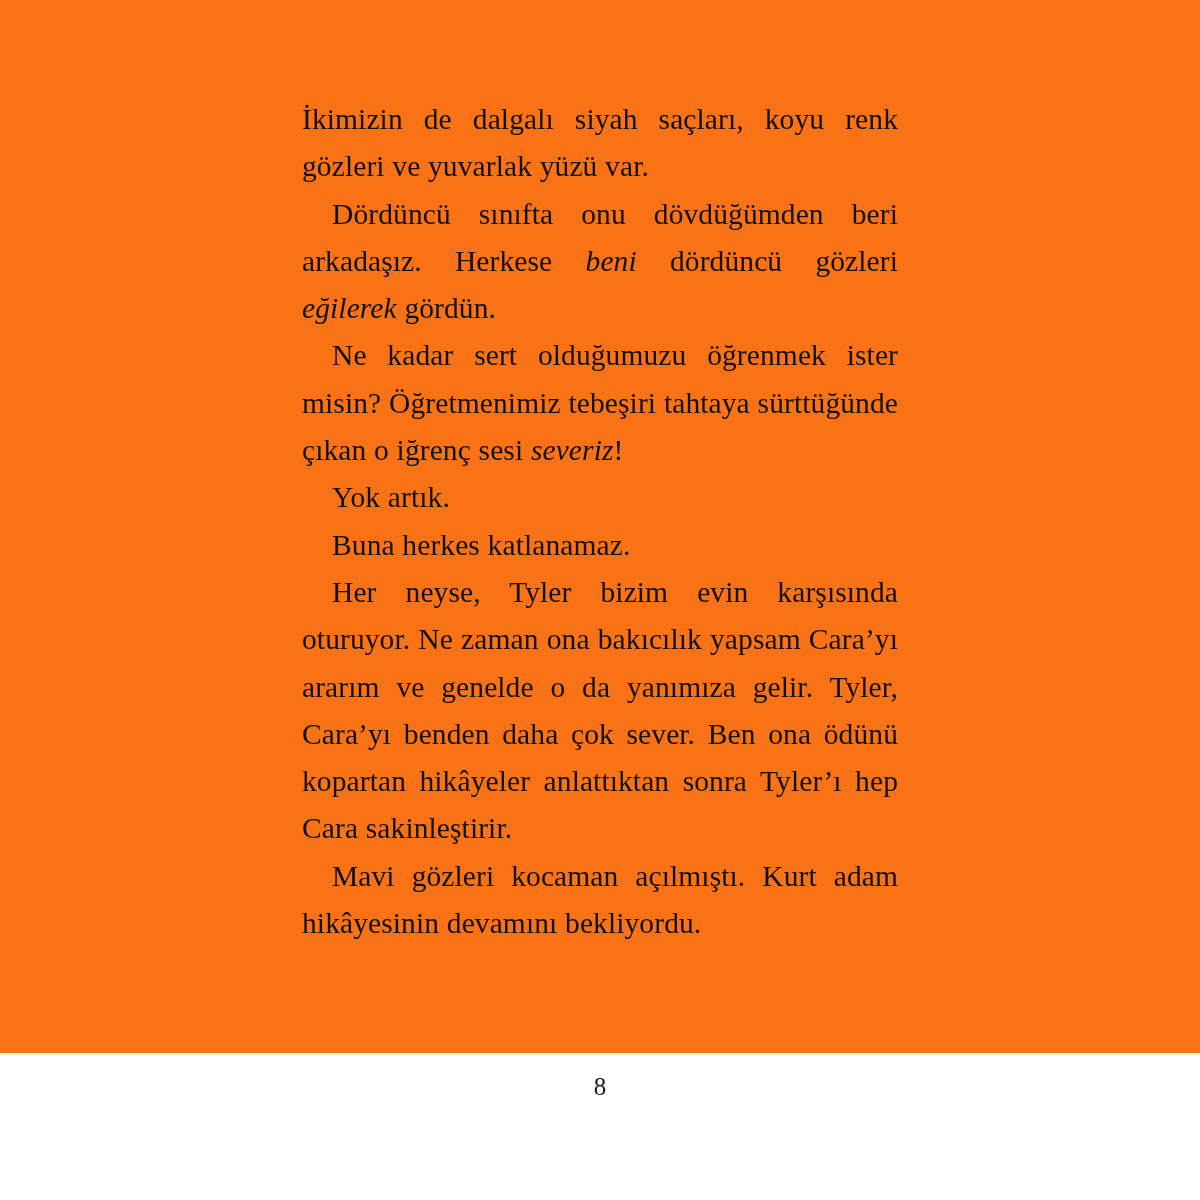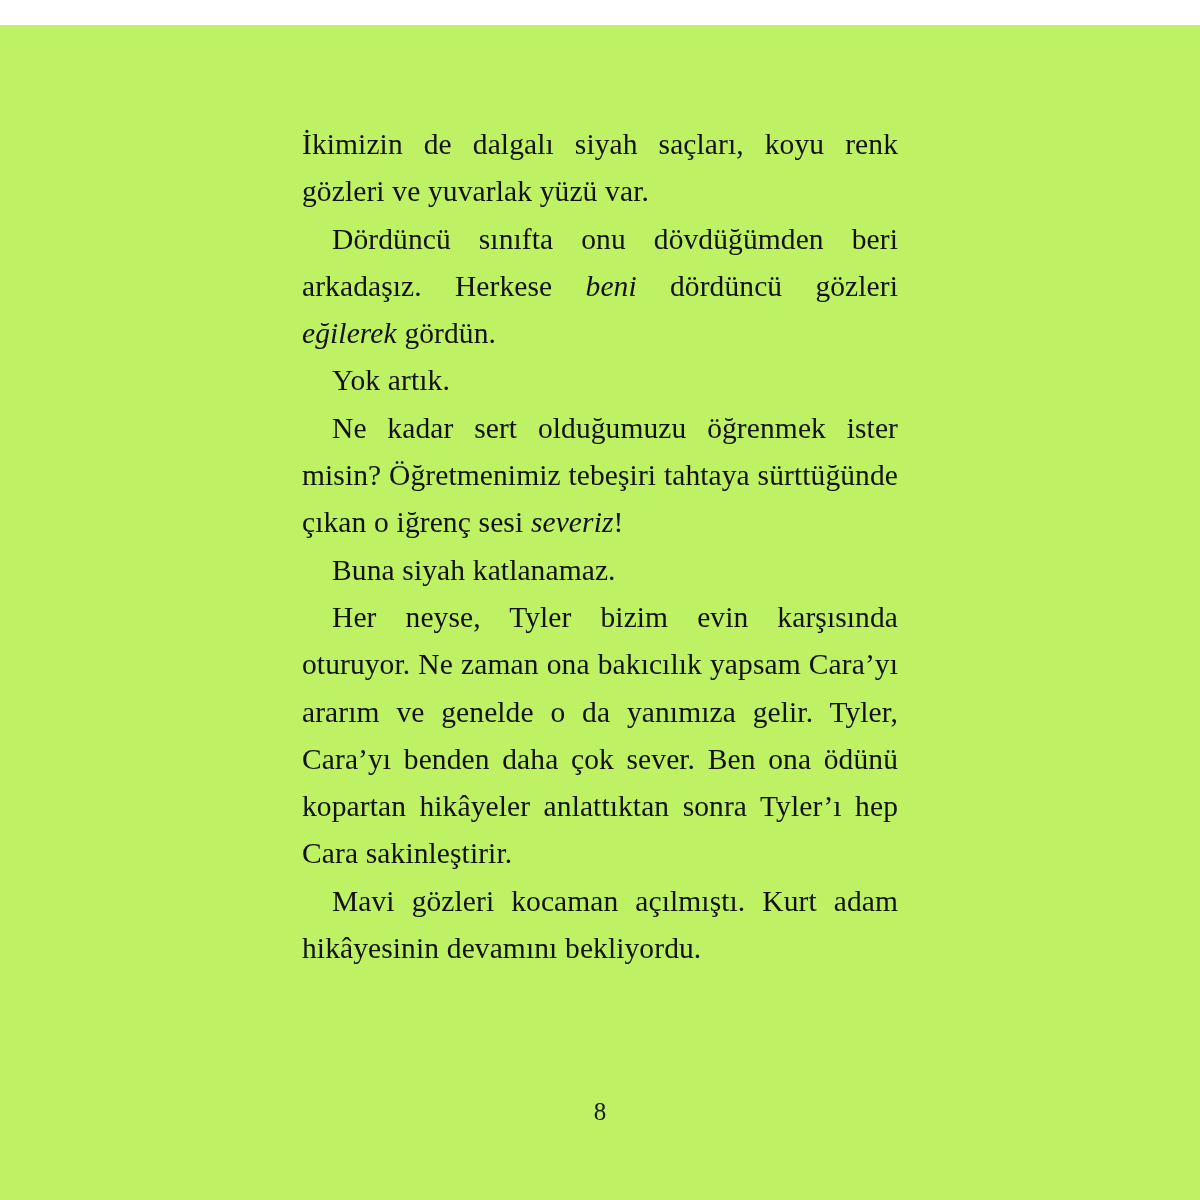--- a/index.html
+++ b/index.html
@@ -10,24 +10,23 @@
     width: 1200px;
     height: 1200px;
     background: #ffffff;
     font-family: "Liberation Serif", "DejaVu Serif", serif;
     color: #111111;
     overflow: hidden;
   }
   .page {
     position: relative;
     width: 1200px;
-    height: 1176px;
-    background: #bef264;
+    height: 1053px;
+    background: #f97316;
     box-sizing: border-box;
-    margin-top: 25px;
   }
   .text-block {
     position: absolute;
     left: 302px;
     top: 96px;
     width: 596px;
   }
   p.para {
     margin: 0;
     padding: 0;
@@ -61,22 +60,22 @@
   }
 </style>
 </head>
 <body>
 
 <div class="page">
 
   <div class="text-block">
       <p class="para no-indent"><span>İkimizin de dalgalı siyah saçları, koyu renk gözleri ve yuvarlak yüzü var.</span></p>
       <p class="para"><span>Dördüncü sınıfta onu dövdüğümden beri arkadaşız. Herkese </span><em>beni</em><span> dördüncü gözleri </span><em>eğilerek</em><span> gördün.</span></p>
+      <p class="para"><span>Ne kadar sert olduğumuzu öğrenmek ister misin? Öğretmenimiz tebeşiri tahtaya sürttüğünde çıkan o iğrenç sesi </span><em>severiz</em><span>!</span></p>
       <p class="para"><span>Yok artık.</span></p>
-      <p class="para"><span>Ne kadar sert olduğumuzu öğrenmek ister misin? Öğretmenimiz tebeşiri tahtaya sürttüğünde çıkan o iğrenç sesi </span><em>severiz</em><span>!</span></p>
-      <p class="para"><span>Buna siyah katlanamaz.</span></p>
+      <p class="para"><span>Buna herkes katlanamaz.</span></p>
       <p class="para"><span>Her neyse, Tyler bizim evin karşısında oturuyor. Ne zaman ona bakıcılık yapsam Cara’yı ararım ve genelde o da yanımıza gelir. Tyler, Cara’yı benden daha çok sever. Ben ona ödünü kopartan hikâyeler anlattıktan sonra Tyler’ı hep Cara sakinleştirir.</span></p>
       <p class="para"><span>Mavi gözleri kocaman açılmıştı. Kurt adam hikâyesinin devamını bekliyordu.</span></p>
     </div>
 
   <div class="folio">8</div>
 
 </div>
 
 </body></html>

